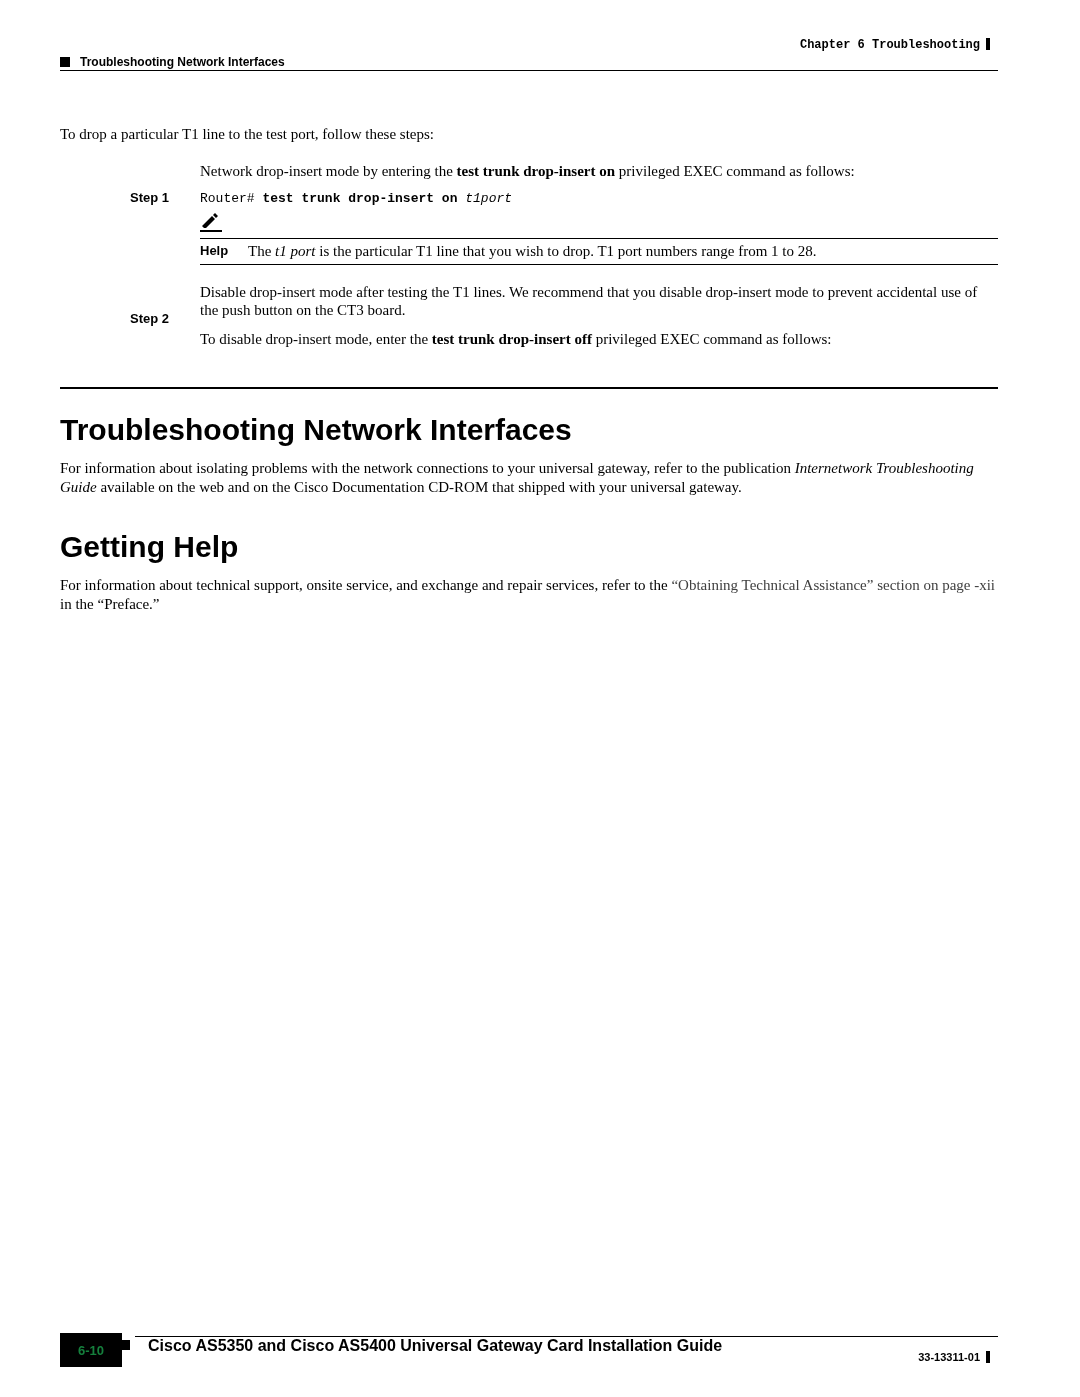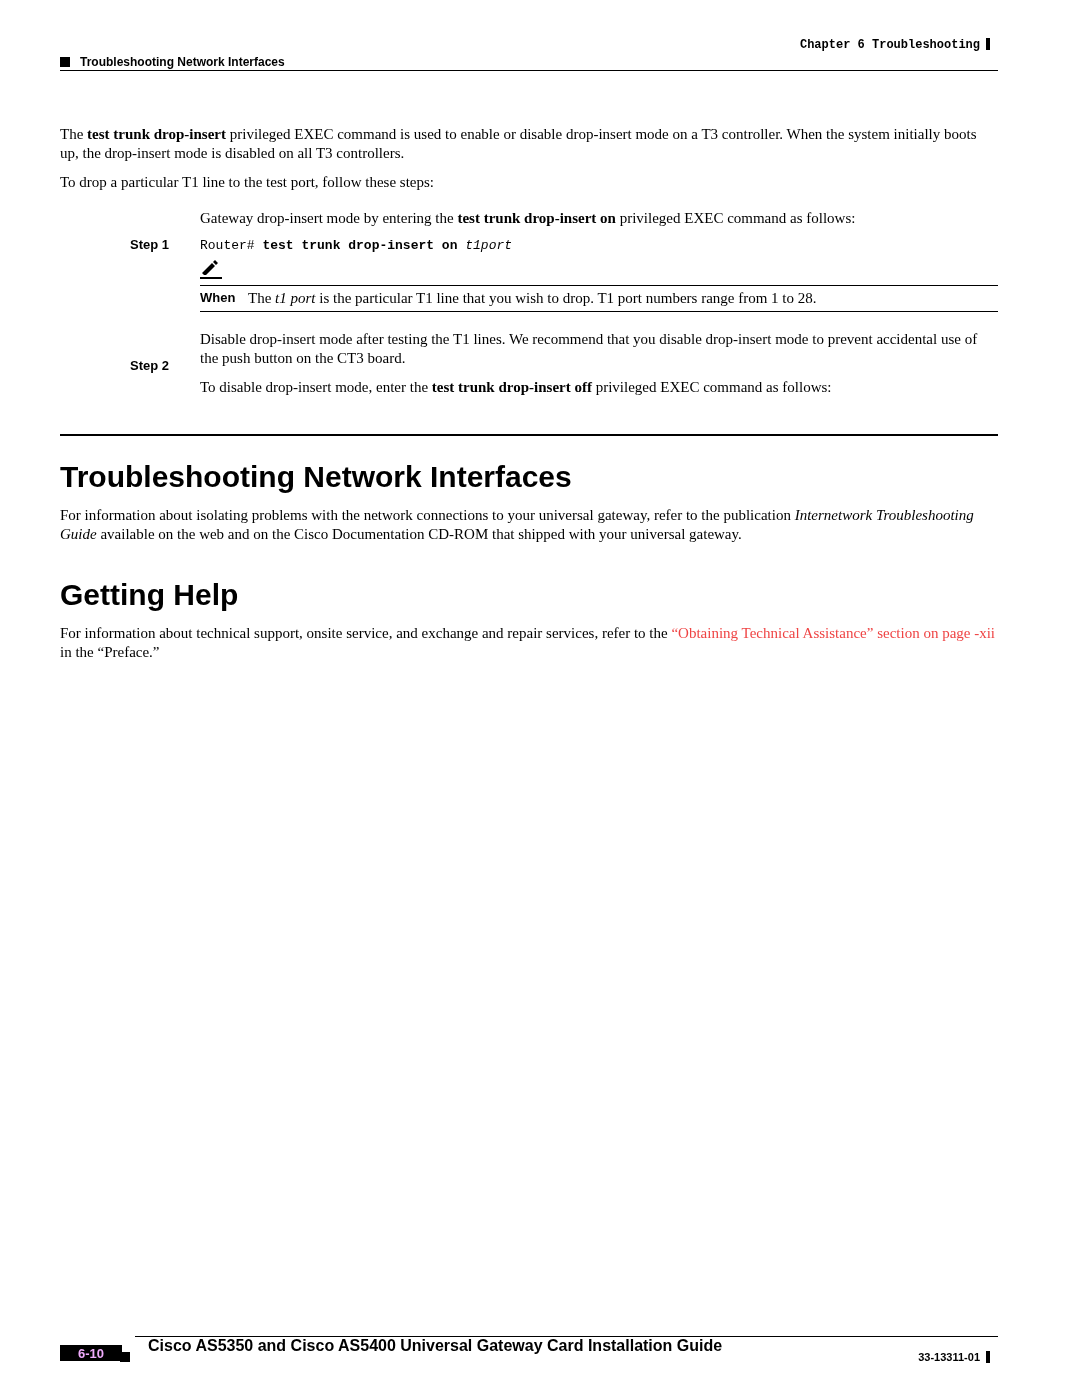--- a/index.html
+++ b/index.html
@@ -98,43 +98,43 @@
   .section-rule {
     border:0;border-top:2px solid #000;
     margin:28px 0 24px 0;
   }
   h1 {
     font-family: Arial, Helvetica, sans-serif;
     font-weight: bold;
     font-size:30px;
     margin:0 0 12px 0;
   }
-  .link { color:#ef4444; }
+  .link { color:#404040; }
   
   .foot-rule {
     position:absolute;
     left:135px; right:82px;
     bottom:60px;
     border-top:1px solid #000;
   }
   .foot-title {
     position:absolute;
     left:140px;
     bottom:42px;
     font-family: Arial, Helvetica, sans-serif;
     font-size:16px;
     font-weight:bold;
     margin-left:8px;
   }
   .foot-pagebox {
     position:absolute;
     left:60px;
-    bottom:36px;
-    width:62px;height:16px;
-    background:#000;color:#f0abfc;
+    bottom:30px;
+    width:62px;height:34px;
+    background:#000;color:#15803d;
     font-family: Arial, Helvetica, sans-serif;
     font-size:13px;font-weight:bold;
     display:flex;align-items:center;justify-content:center;
   }
   .foot-pagebox::after{
     content:"";
     position:absolute;right:-8px;top:7px;
     width:10px;height:10px;background:#000;
   }
   .foot-doc {
@@ -157,42 +157,39 @@
     <span>Chapter 6    Troubleshooting</span><span class="vbar"></span>
   </div>
   <div class="hdr-left">
     <span class="sq"></span>
     <span>Troubleshooting Network Interfaces</span>
   </div>
   <div class="hdr-rule"></div>
 
   <div class="content">
 
-    <p class="para indent1">
-      <span>The </span><span class="cmd-bold">test trunk drop-insert</span><span> privileged EXEC command is used to enable or disable drop-insert mode on a T3 controller. When the system initially boots up, the drop-insert mode is disabled on all T3 controllers.</span>
-    </p>
     <p class="para indent1">To drop a particular T1 line to the test port, follow these steps:</p>
 
     <div class="step-row">
       <div class="step-label">Step 1</div>
       <div class="step-body">
         <p class="para">
-          <span>Gateway drop-insert mode by entering the </span><span class="cmd-bold">test trunk drop-insert on</span><span> privileged EXEC command as follows:</span>
+          <span>Network drop-insert mode by entering the </span><span class="cmd-bold">test trunk drop-insert on</span><span> privileged EXEC command as follows:</span>
         </p>
         <div class="cli">
           <span>Router# </span><span class="bold">test trunk drop-insert on </span><span class="ital">t1port</span>
         </div>
         <div class="note-block">
           <span class="note-pen">
             <svg width="20" height="16" viewBox="0 0 20 16">
                 <path d="M2 14 L12 4 L15 7 L5 17 Z M13 3 L15 1 L18 4 L16 6 Z" fill="#000"></path>
               </svg>
           </span>
           <div class="note-row">
-            <div class="note-label">When</div>
+            <div class="note-label">Help</div>
             <div class="note-text">
               <span>The </span><span class="ital">t1 port</span><span> is the particular T1 line that you wish to drop. T1 port numbers range from 1 to 28.</span>
             </div>
           </div>
         </div>
       </div>
     </div>
 
     <div class="step-row">
       <div class="step-label">Step 2</div>

